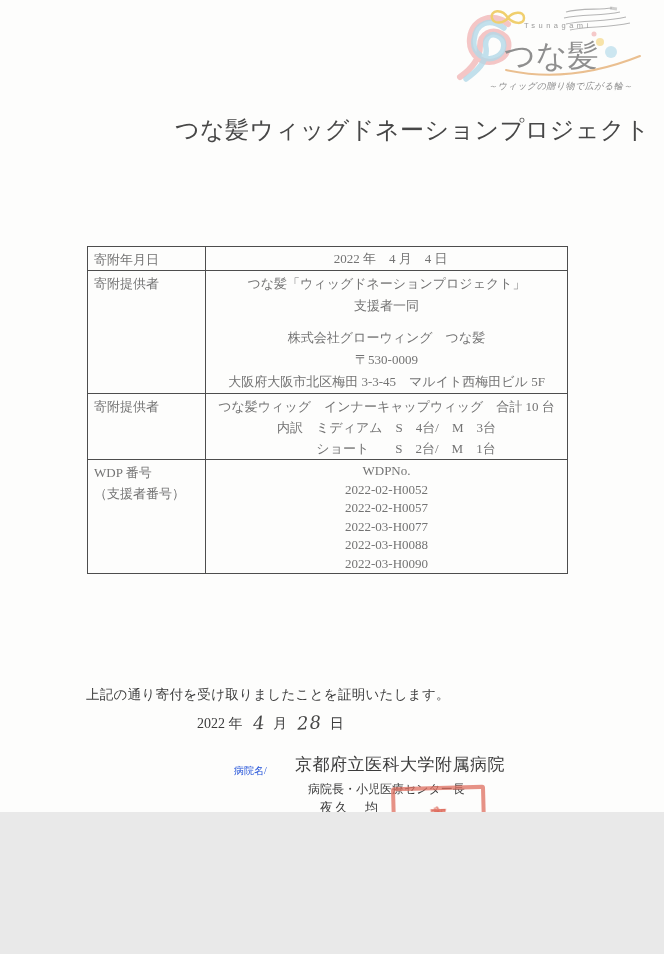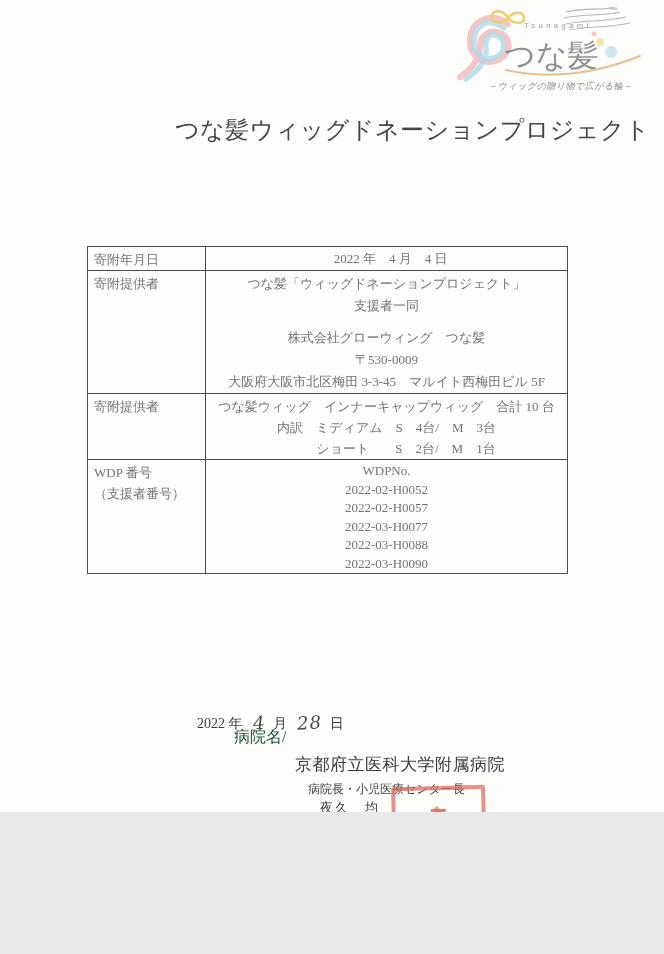--- a/index.html
+++ b/index.html
@@ -56,21 +56,21 @@
   .lab2{line-height:21px;}
   
   .statement{position:absolute;left:86px;top:686px;margin:0;font-size:13.5px;color:#3c3c3c;letter-spacing:0.3px;}
   .date-line{position:absolute;left:197px;top:711px;font-size:14px;color:#3c3c3c;}
   .date-line .printed{margin-right:6px;}
   .hand{
     display:inline-block;font-size:18px;font-style:italic;color:#474747;
     transform:rotate(-4deg) translateY(1px);margin:0 8px 0 4px;
     font-family:"DejaVu Serif",serif;letter-spacing:1px;
   }
-  .hospital-label{position:absolute;left:234px;top:727px;font-size:16px;color:#14532d;}
+  .hospital-label{position:absolute;left:234px;top:764px;font-size:10px;color:#1d4ed8;}
   .hospital-name{position:absolute;left:295px;top:753px;font-size:17px;color:#3c3c3c;letter-spacing:0.5px;}
   .director-title{position:absolute;left:308px;top:781px;font-size:12px;color:#3c3c3c;}
   .director-name{position:absolute;left:320px;top:799px;font-size:13px;color:#3c3c3c;letter-spacing:2px;}
   
   .seal{
     position:absolute;left:392px;top:786px;width:86px;height:72px;
     border:4px solid rgba(222,110,95,.75);border-radius:3px;
     transform:rotate(-1.5deg);
     display:flex;align-items:center;justify-content:center;
     pointer-events:none;
@@ -158,20 +158,21 @@
         <div class="line">2022-02-H0052</div>
         <div class="line">2022-02-H0057</div>
         <div class="line">2022-03-H0077</div>
         <div class="line">2022-03-H0088</div>
         <div class="line">2022-03-H0090</div>
       </td>
     </tr>
   </tbody>
     </table>
 
+  <p class="statement">上記の通り寄付を受け取りましたことを証明いたします。</p>
 
   <div class="date-line">
     <span class="printed">2022 年</span><span class="hand">4</span><span class="printed">月</span><span class="hand">28</span><span class="printed">日</span>
   </div>
 
   <div class="hospital-label">病院名/</div>
   <div class="hospital-name">京都府立医科大学附属病院</div>
   <div class="director-title">病院長・小児医療センター長</div>
   <div class="director-name">夜久　均</div>
 

